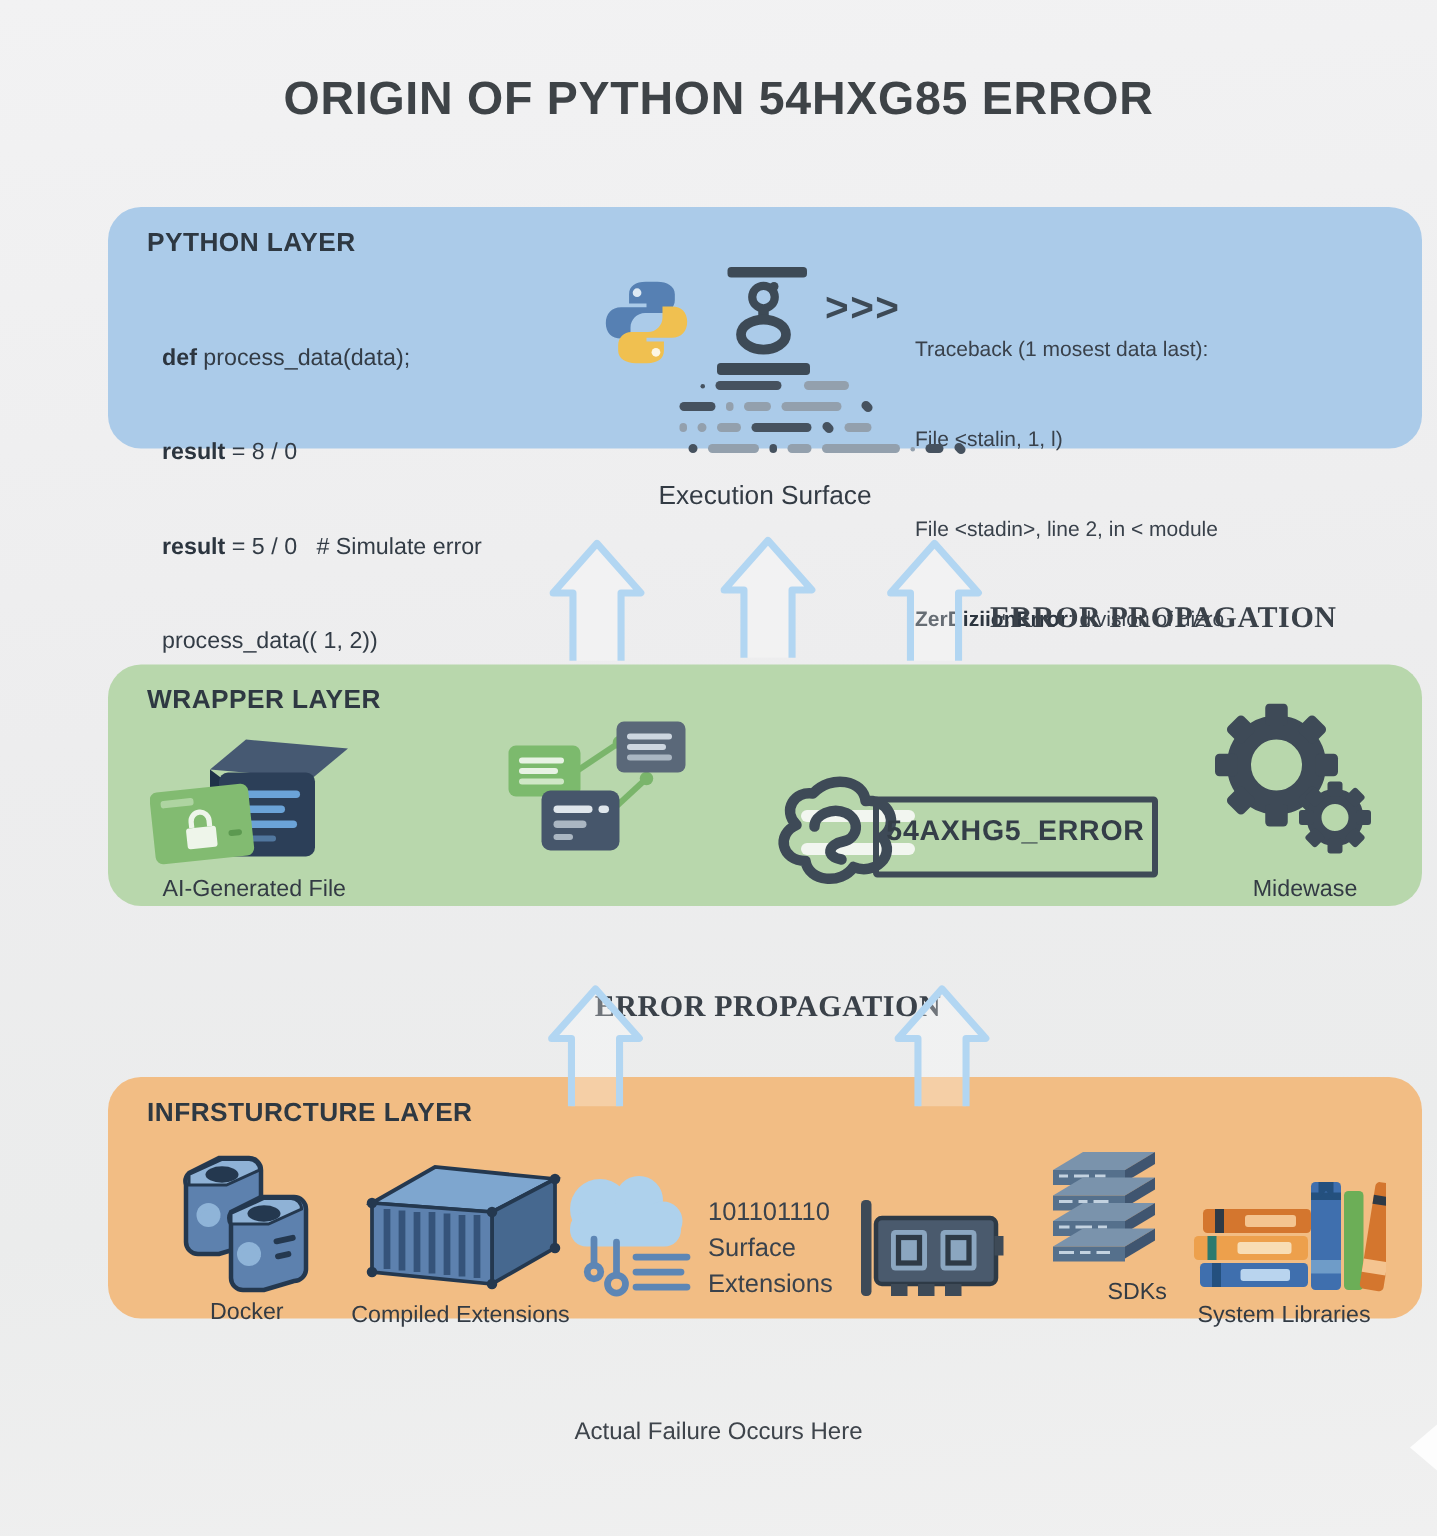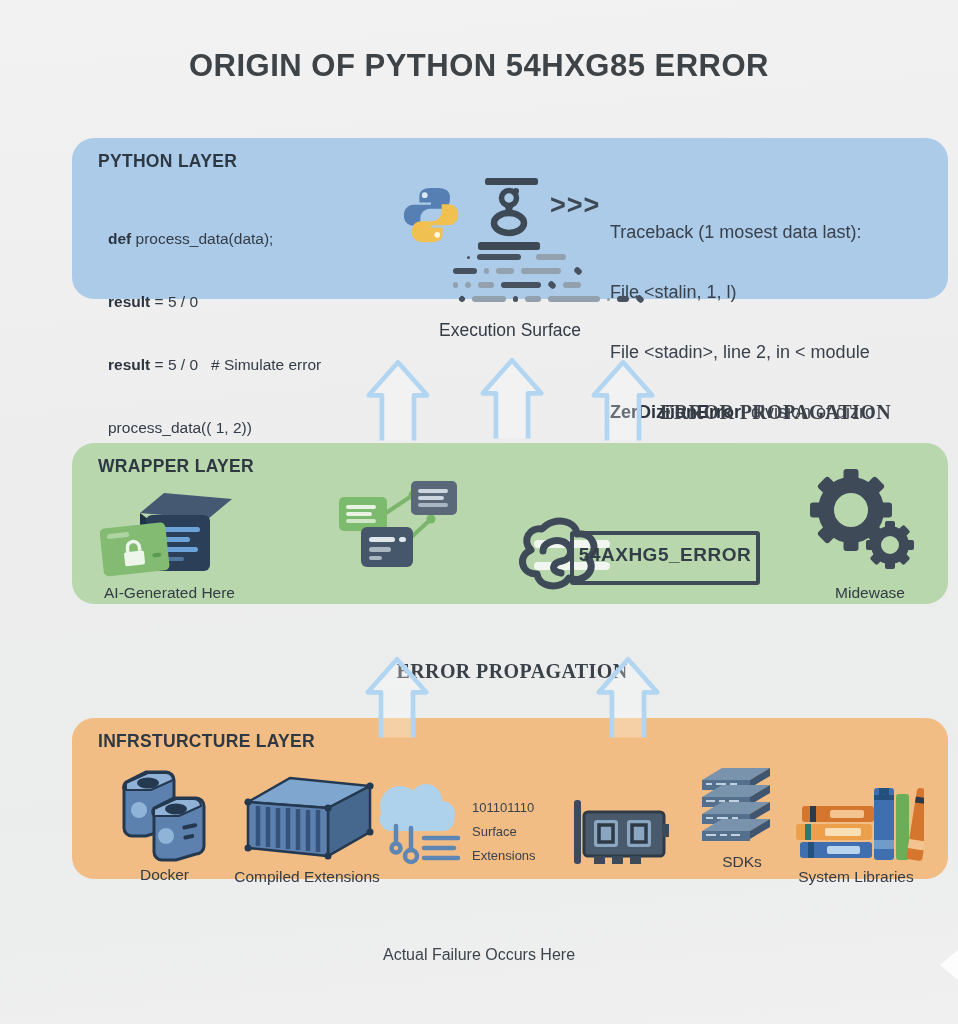--- a/index.html
+++ b/index.html
@@ -15,21 +15,21 @@
   }
   .panel{left:72px;width:876px;height:161px;border-radius:22px;}
   .panel-python{top:138px;background:#abcbe9;}
   .panel-wrapper{top:432px;background:#b8d7ac;margin-top:11px;}
   .panel-infra{top:718px;background:#f2bd84;}
   .layer-header{left:26px;top:13px;font-size:17.5px;font-weight:700;color:#2e3842;letter-spacing:.3px;}
 
   
   .code{left:36px;top:48px;font-size:15.5px;line-height:21px;color:#333c46;white-space:pre;}
   .code b{font-weight:700;color:#2c353f;margin-top:24px;}
-  .trace{left:538px;top:44px;font-size:18px;line-height:20px;color:#39414b;white-space:pre;}
+  .trace{left:538px;top:44px;font-size:14px;line-height:20px;color:#39414b;white-space:pre;}
   .trace b{font-weight:700;color:#2c353f;}
   .prompt{left:478px;top:52px;font-size:27px;font-weight:700;color:#3d4a56;letter-spacing:1px;}
   .exec-caption{left:0;right:0;top:182px;text-align:center;font-size:17.5px;color:#333b44;}
 
   
   .dashes{left:381px;top:116px;width:250px;height:52px;}
   .dash-row{position:absolute;display:flex;align-items:center;gap:7px;}
   .dash-row span{display:block;height:6px;border-radius:3px;}
   .dk{background:#46525f;}
   .lt{background:#93a0ad;}
@@ -37,42 +37,42 @@
   .dia{width:8px;height:8px;border-radius:1px;transform:rotate(45deg);}
 
   
   .arrow{width:66px;height:84px;z-index:3;}
   .prop-label{font-size:20px;font-weight:700;color:#3a4149;letter-spacing:.4px;font-family:Liberation Serif, serif;}
   .prop-top{left:660px;top:401px;}
   .prop-bottom{left:372px;width:280px;top:660px;text-align:center;}
 
   
   .item-label{font-size:15.5px;color:#333b44;text-align:center;line-height:20px;}
-  .err-box{left:498px;top:88px;width:182px;height:46px;border:4px solid #3e4a57;border-radius:3px;
+  .err-box{left:510px;top:88px;width:182px;height:46px;border:4px solid #3e4a57;border-radius:3px;
            text-align:center;line-height:40px;font-size:19px;font-weight:700;color:#343e48;letter-spacing:.5px;z-index:2;}
   .err-line{left:462px;width:76px;height:8px;background:#f2f6f0;border-radius:4px;z-index:1;}
 
   
-  .binary-block{left:400px;top:78px;font-size:13px;line-height:24px;color:#3a424c;}
+  .binary-block{left:400px;top:78px;font-size:17px;line-height:24px;color:#3a424c;}
 
   .footer{left:0;right:0;top:946px;text-align:center;font-size:16px;color:#3e444b;}
   .chevron{right:-2px;top:948px;width:0;height:0;border-top:17px solid transparent;
            border-bottom:17px solid transparent;border-right:20px solid rgba(255,255,255,.85);}
 </style>
 </head>
 <body>
 
 <div class="abs title">ORIGIN OF PYTHON 54HXG85 ERROR</div>
 
 <div class="abs panel panel-python">
   <div class="abs layer-header">PYTHON LAYER</div>
 
   <div class="abs code">
     <div><b>def</b><span> process_data(data);</span></div>
-    <div><b>result</b><span> = 5 / 0</span></div>
+    <div><b>result</b><span> = 8 / 0</span></div>
     <div><b>result</b><span> = 5 / 0   # Simulate error</span></div>
     <div><b></b><span>process_data(( 1, 2))</span></div>
   </div>
 
   <svg class="abs" style="left:328px;top:45px;" width="62" height="64" viewBox="0 0 64 64">
     <path d="M31.5 4c-7 0-11.5 3-11.5 8.5V19h12v2.5H14.5C8 21.5 4 26 4 32.5S8 43 14.5 43H21v-7.5c0-5.5 4.5-10 10-10h11.5c5 0 9-4 9-9v-4C51.5 7 46 4 39.5 4h-8z" fill="#5680b3"></path>
     <circle cx="25.5" cy="11.5" r="3" fill="#dde9f4"></circle>
     <path d="M32.5 60c7 0 11.5-3 11.5-8.5V45H32v-2.5h17.5C56 42.5 60 38 60 31.5S56 21 49.5 21H43v7.5c0 5.5-4.5 10-10 10H21.5c-5 0-9 4-9 9v4c0 5.5 5.5 8.5 12 8.5h8z" fill="#f0c050"></path>
     <circle cx="38.5" cy="52.5" r="3" fill="#fdf6e3"></circle>
   </svg>
@@ -154,21 +154,21 @@
     <rect x="56" y="66" width="42" height="5" rx="2.5" fill="#6ba3d8"></rect>
     <rect x="62" y="76" width="22" height="4" rx="2" fill="#51779f"></rect>
     <g transform="rotate(-6 38 72)">
       <rect x="2" y="44" width="66" height="48" rx="5" fill="#82bb71"></rect>
       <rect x="9" y="50" width="22" height="5" rx="2" fill="#aed4a1"></rect>
       <path d="M28 70 v-4 a6 6 0 0 1 12 0 v4" fill="none" stroke="#eef5ea" stroke-width="3.5"></path>
       <rect x="24" y="70" width="20" height="14" rx="2" fill="#eef5ea"></rect>
       <rect x="52" y="74" width="9" height="4" rx="2" fill="#5c9950"></rect>
     </g>
   </svg>
-  <div class="abs item-label" style="left:10px;width:175px;top:140px;">AI-Generated Here</div>
+  <div class="abs item-label" style="left:10px;width:175px;top:140px;">AI-Generated File</div>
 
   <svg class="abs" style="left:265px;top:36px;" width="122" height="92" viewBox="0 0 122 92">
     <line x1="46" y1="36" x2="76" y2="16" stroke="#7ab56b" stroke-width="4"></line>
     <circle cx="76" cy="16" r="4.5" fill="#7ab56b"></circle>
     <line x1="68" y1="64" x2="94" y2="40" stroke="#7ab56b" stroke-width="4"></line>
     <circle cx="94" cy="40" r="4.5" fill="#7ab56b"></circle>
     <rect x="2" y="18" width="48" height="34" rx="5" fill="#7cba6d"></rect>
     <rect x="9" y="26" width="30" height="4" rx="2" fill="#e8f3e4"></rect>
     <rect x="9" y="33" width="26" height="4" rx="2" fill="#e8f3e4"></rect>
     <rect x="9" y="40" width="30" height="4" rx="2" fill="#cfe7c6"></rect>
@@ -339,21 +339,21 @@
     </g>
     <g transform="translate(0,51)">
       <polygon points="8,14 28,2 76,2 56,14" fill="#7a93ac"></polygon>
         <polygon points="56,14 76,2 76,10 56,22" fill="#3f5570"></polygon>
       <rect x="8" y="14" width="48" height="10" fill="#55708c"></rect>
       <rect x="12" y="17" width="10" height="2" fill="#c3d2e0"></rect>
         <rect x="26" y="17" width="7" height="2" fill="#c3d2e0"></rect>
         <rect x="37" y="17" width="9" height="2" fill="#c3d2e0"></rect>
     </g>
   </svg>
-  <div class="abs item-label" style="left:615px;width:110px;top:134px;">SDKs</div>
+  <div class="abs item-label" style="left:596px;width:110px;top:134px;text-align:right;">SDKs</div>
 
   <svg class="abs" style="left:722px;top:64px;" width="130" height="88" viewBox="0 0 130 88">
     <rect x="8" y="24" width="72" height="16" rx="3" fill="#d4762e"></rect>
     <rect x="16" y="24" width="6" height="16" fill="#2e3a46"></rect>
     <rect x="36" y="28" width="34" height="8" rx="2" fill="#f4c490"></rect>
     <rect x="2" y="42" width="76" height="16" rx="3" fill="#eda04c"></rect>
     <rect x="11" y="42" width="6" height="16" fill="#2c7a6e"></rect>
     <rect x="31" y="46" width="36" height="8" rx="2" fill="#f8ddb5"></rect>
     <rect x="6" y="60" width="72" height="16" rx="3" fill="#3f6fae"></rect>
     <rect x="14" y="60" width="6" height="16" fill="#24507e"></rect>

